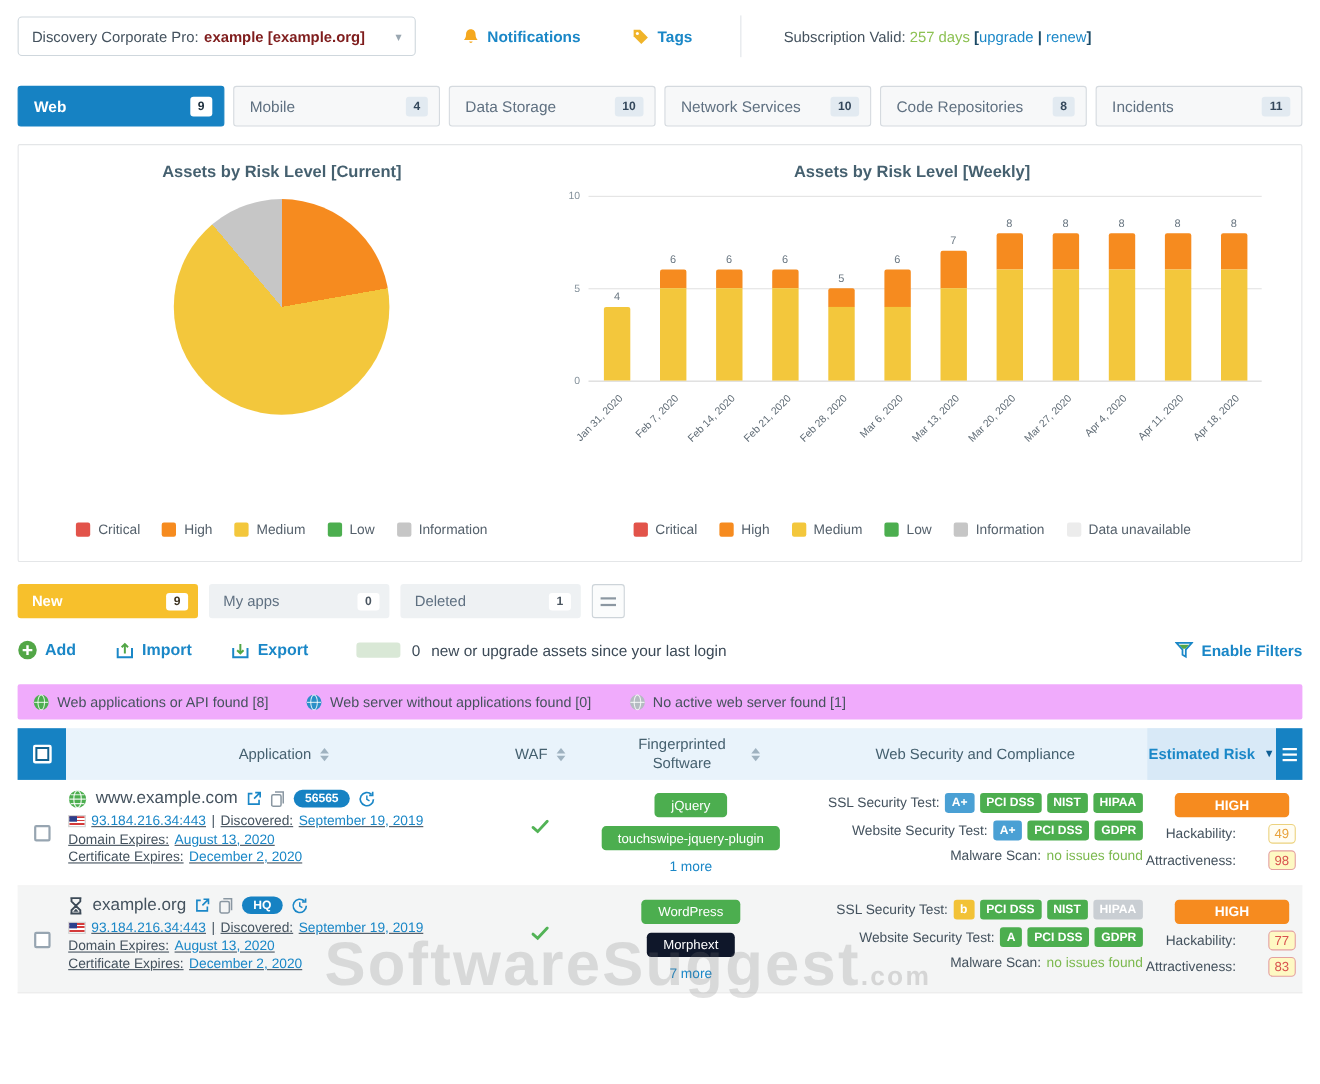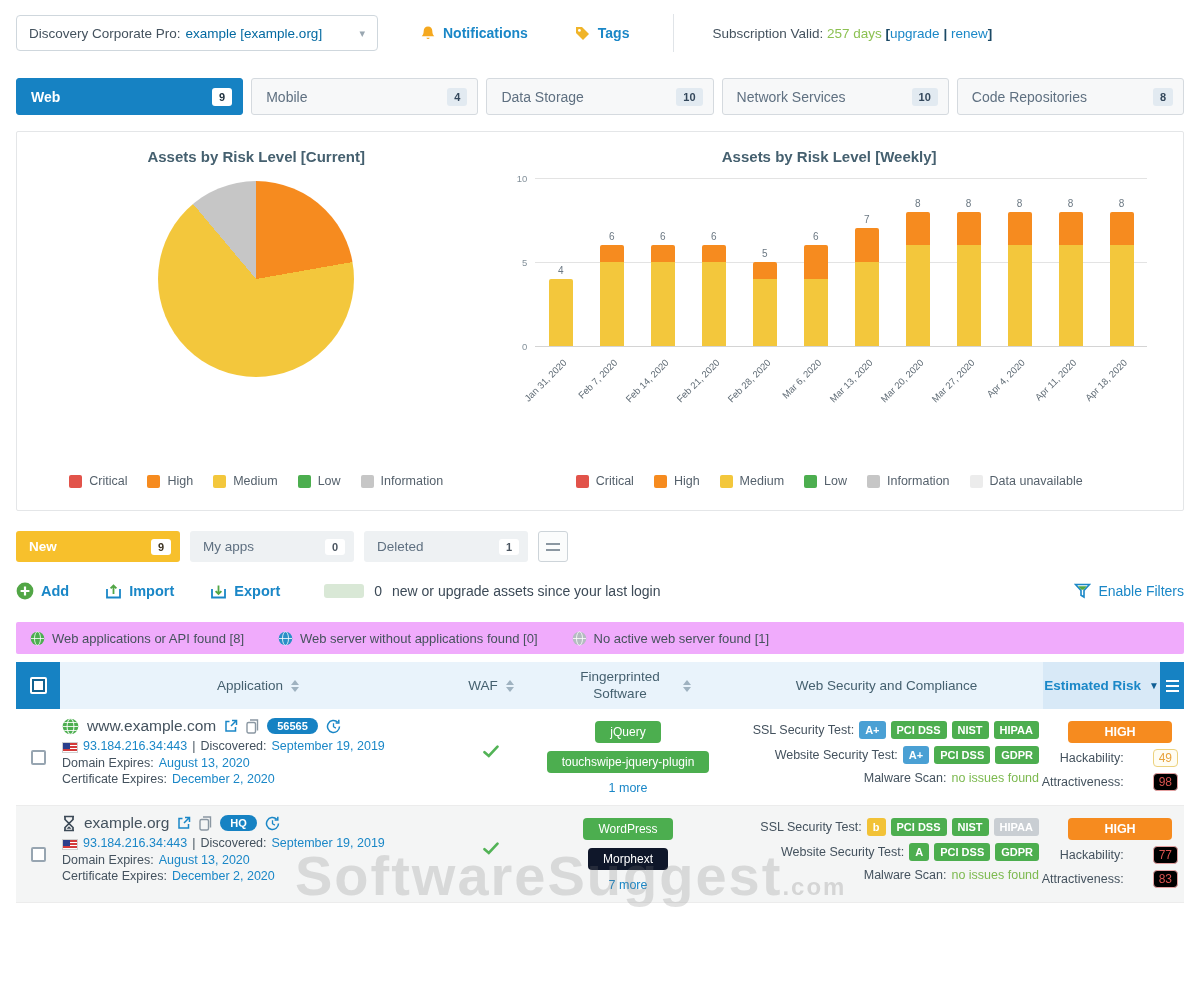--- a/index.html
+++ b/index.html
@@ -16,21 +16,21 @@
   .latest { font-size:13px; color:#5a6a77; padding-top:4px; }
   .latest .green { color:#8cc152; }
 
   
   .controls { display:flex; align-items:center; margin-bottom:26px; }
   .projselect {
     width:362px; height:36px; border:1px solid #cfd7dd; border-radius:4px;
     display:flex; align-items:center; padding:0 12px; font-size:13.5px; color:#44525e;
     background:#fff; cursor:pointer;
   }
-  .projselect .val { color:#0369a1; margin-left:5px; }
+  .projselect .val { color:#7f1d1d; margin-left:5px;font-weight:bold; }
   .projselect .chev { margin-left:auto; color:#9aa7b1; font-size:11px; }
   .ctrl-link { display:flex; align-items:center; gap:7px; font-size:14px; font-weight:700; color:#1a87c7; cursor:pointer; }
   .ctrl-link.notif { margin-left:42px; }
   .ctrl-link.tags { margin-left:46px; }
   .vdivider { width:1px; height:38px; background:#e0e4e8; margin:0 38px 0 44px; }
   .subscription { font-size:13.5px; color:#44525e; }
   .subscription .green { color:#8cc152; }
   .subscription .blue { color:#1a87c7; cursor:pointer; }
   .subscription .bracket { color:#1b4965; font-weight:700; }
 
@@ -88,21 +88,21 @@
   .subtab.active .count { color:#3d3321; }
   .list-toggle { width:30px; height:31px; border:1px solid #cdd4d9; border-radius:3px; background:#fbfcfc; display:flex; flex-direction:column; gap:4px; align-items:center; justify-content:center; cursor:pointer; }
   .list-toggle i { display:block; width:14px; height:2px; background:#8b97a1; }
 
   
   .actions { display:flex; align-items:center; margin-bottom:22px; }
   .action-link { display:flex; align-items:center; gap:7px; font-size:14.5px; font-weight:700; color:#1a87c7; cursor:pointer; }
   .action-link + .action-link { margin-left:36px; }
   .updates { display:flex; align-items:center; margin-left:44px; font-size:14px; color:#3c4a57; gap:10px; }
   .updates .swatch { width:40px; height:14px; border-radius:3px; background:#d9e8d6; }
-  .enable-filters { margin-left:auto; display:flex; align-items:center; gap:7px; font-size:14px; font-weight:400; color:#1a87c7; cursor:pointer; }
+  .enable-filters { margin-left:auto; display:flex; align-items:center; gap:7px; font-size:14px; font-weight:700; color:#1a87c7; cursor:pointer; }
 
   
   .filterbar { background:#f0abfc; border-radius:2px; height:32px; display:flex; align-items:center; padding:0 14px; gap:34px; margin-bottom:8px; }
   .filterchip { display:flex; align-items:center; gap:7px; font-size:13px; color:#46525d; cursor:pointer; }
 
   
   .tbl { width:100%; }
   .thead { display:flex; background:#e9f3fb; height:47px; align-items:stretch; font-size:13.5px; color:#45606f; }
   .th { display:flex; align-items:center; justify-content:center; gap:8px; }
   .th-check { width:44px; background:#1682c3; justify-content:center; }
@@ -122,21 +122,21 @@
   .trow { display:flex; border-bottom:1px solid #ececec; min-height:97px; padding:8px 0; align-items:stretch; }
   .trow.alt { background:#f4f5f5; }
   .td { font-size:13px; }
   .td-check { width:44px; display:flex; align-items:center; justify-content:center; }
   .cb { width:15px; height:15px; background:#fff; border:2px solid #97a5b1; border-radius:2px; display:inline-block; }
   .cb.header { border-color:#fff; box-shadow:inset 0 0 0 2px #11618f; width:17px; height:17px; }
   .td-app { width:396px; padding-left:2px; }
   .app-line1 { display:flex; align-items:center; gap:8px; margin-bottom:4px; }
   .app-name { font-size:15.5px; color:#44525e; }
   .pillbadge { background:#1682c3; color:#fff; font-size:11px; font-weight:700; border-radius:9px; padding:2px 10px; }
-  .app-line { font-size:12.5px; color:#44525e; margin-top:2.5px; display:flex; align-items:flex-end; gap:5px; flex-wrap:wrap; }
+  .app-line { font-size:12.5px; color:#44525e; margin-top:2.5px; display:flex; align-items:center; gap:5px; flex-wrap:wrap;text-decoration:underline; }
   .blue { color:#1a87c7; }
   .flag { width:16px; height:11px; display:inline-block; border:1px solid #d0d0d0;
     background:repeating-linear-gradient(#d43a3a 0 1.6px,#fff 1.6px 3.2px); position:relative; }
   .flag::after { content:""; position:absolute; left:0; top:0; width:7px; height:5.5px; background:#2b3f8c; }
   .td-waf { width:70px; display:flex; align-items:flex-start; justify-content:center; padding-top:28px; }
   .td-soft { width:204px; display:flex; flex-direction:column; align-items:center; gap:8px; padding-top:4px; }
   .softtag { color:#fff; font-size:12px; border-radius:4px; padding:4px 15px; white-space:nowrap;text-align:center; }
   .softtag.green { background:#4cae4f; }
   .softtag.orange { background:#0f172a; }
   .morelink { color:#1a87c7; font-size:12.5px; cursor:pointer; }
@@ -146,21 +146,21 @@
   .gradebadge.green { background:#4cae4f; }
   .gradebadge.blue { background:#4aa0d4; }
   .gradebadge.yellow { background:#f2c237; }
   .gradebadge.gray { background:#c9ced3; }
   .malware-ok { color:#7cb94f; }
   .td-risk { width:141px; display:flex; flex-direction:column; align-items:flex-end; gap:6px; padding:4px 6px 0 0; }
   .riskpill { background:#f68b1f; color:#fff; font-weight:700; font-size:12.5px; border-radius:4px; width:104px; text-align:center; padding:4px 0; margin-right:6px; }
   .scoreline { display:flex; align-items:center; gap:5px; font-size:12.5px; color:#44525e; }
   .scorebox { border-radius:4px; padding:1px 5px; font-size:12px; border:1px solid;margin-left:24px; }
   .scorebox.yellow { border-color:#ecd27e; color:#e8a33d; background:#fffdf3; }
-  .scorebox.red { border-color:#e4a0a0; color:#d9534f; background:#000000; }
+  .scorebox.red { border-color:#e4a0a0; color:#d9534f; background:#fef9c3; }
 
   .watermark {
     position:absolute; left:295px; top:843px; z-index:5; pointer-events:none;
     font-weight:700; font-size:56px; color:rgba(120,120,120,.22); letter-spacing:2px; white-space:nowrap;
   }
   .watermark .suffix { font-size:24px; color:rgba(120,120,120,.25); }
 
   svg { display:block; }
 </style>
 </head>
@@ -216,20 +216,24 @@
         <span>Data Storage</span>
         <span class="count">10</span>
       </div>
       <div class="tab">
         <span>Network Services</span>
         <span class="count">10</span>
       </div>
       <div class="tab">
         <span>Code Repositories</span>
         <span class="count">8</span>
+      </div>
+      <div class="tab">
+        <span>Incidents</span>
+        <span class="count">11</span>
       </div>
     </div>
 
   <div class="panel">
     <div class="chart-row">
       <div class="chart-half left">
         <div class="chart-title">Assets by Risk Level [Current]</div>
         <div class="pie" id="pie" style="background: conic-gradient(rgb(246, 139, 31) 0deg, rgb(246, 139, 31) 80deg, rgb(243, 199, 60) 80deg, rgb(243, 199, 60) 320deg, rgb(198, 198, 198) 320deg, rgb(198, 198, 198) 360deg);"></div>
         <div class="legend" id="legend-pie">
             <div class="legend-item">

